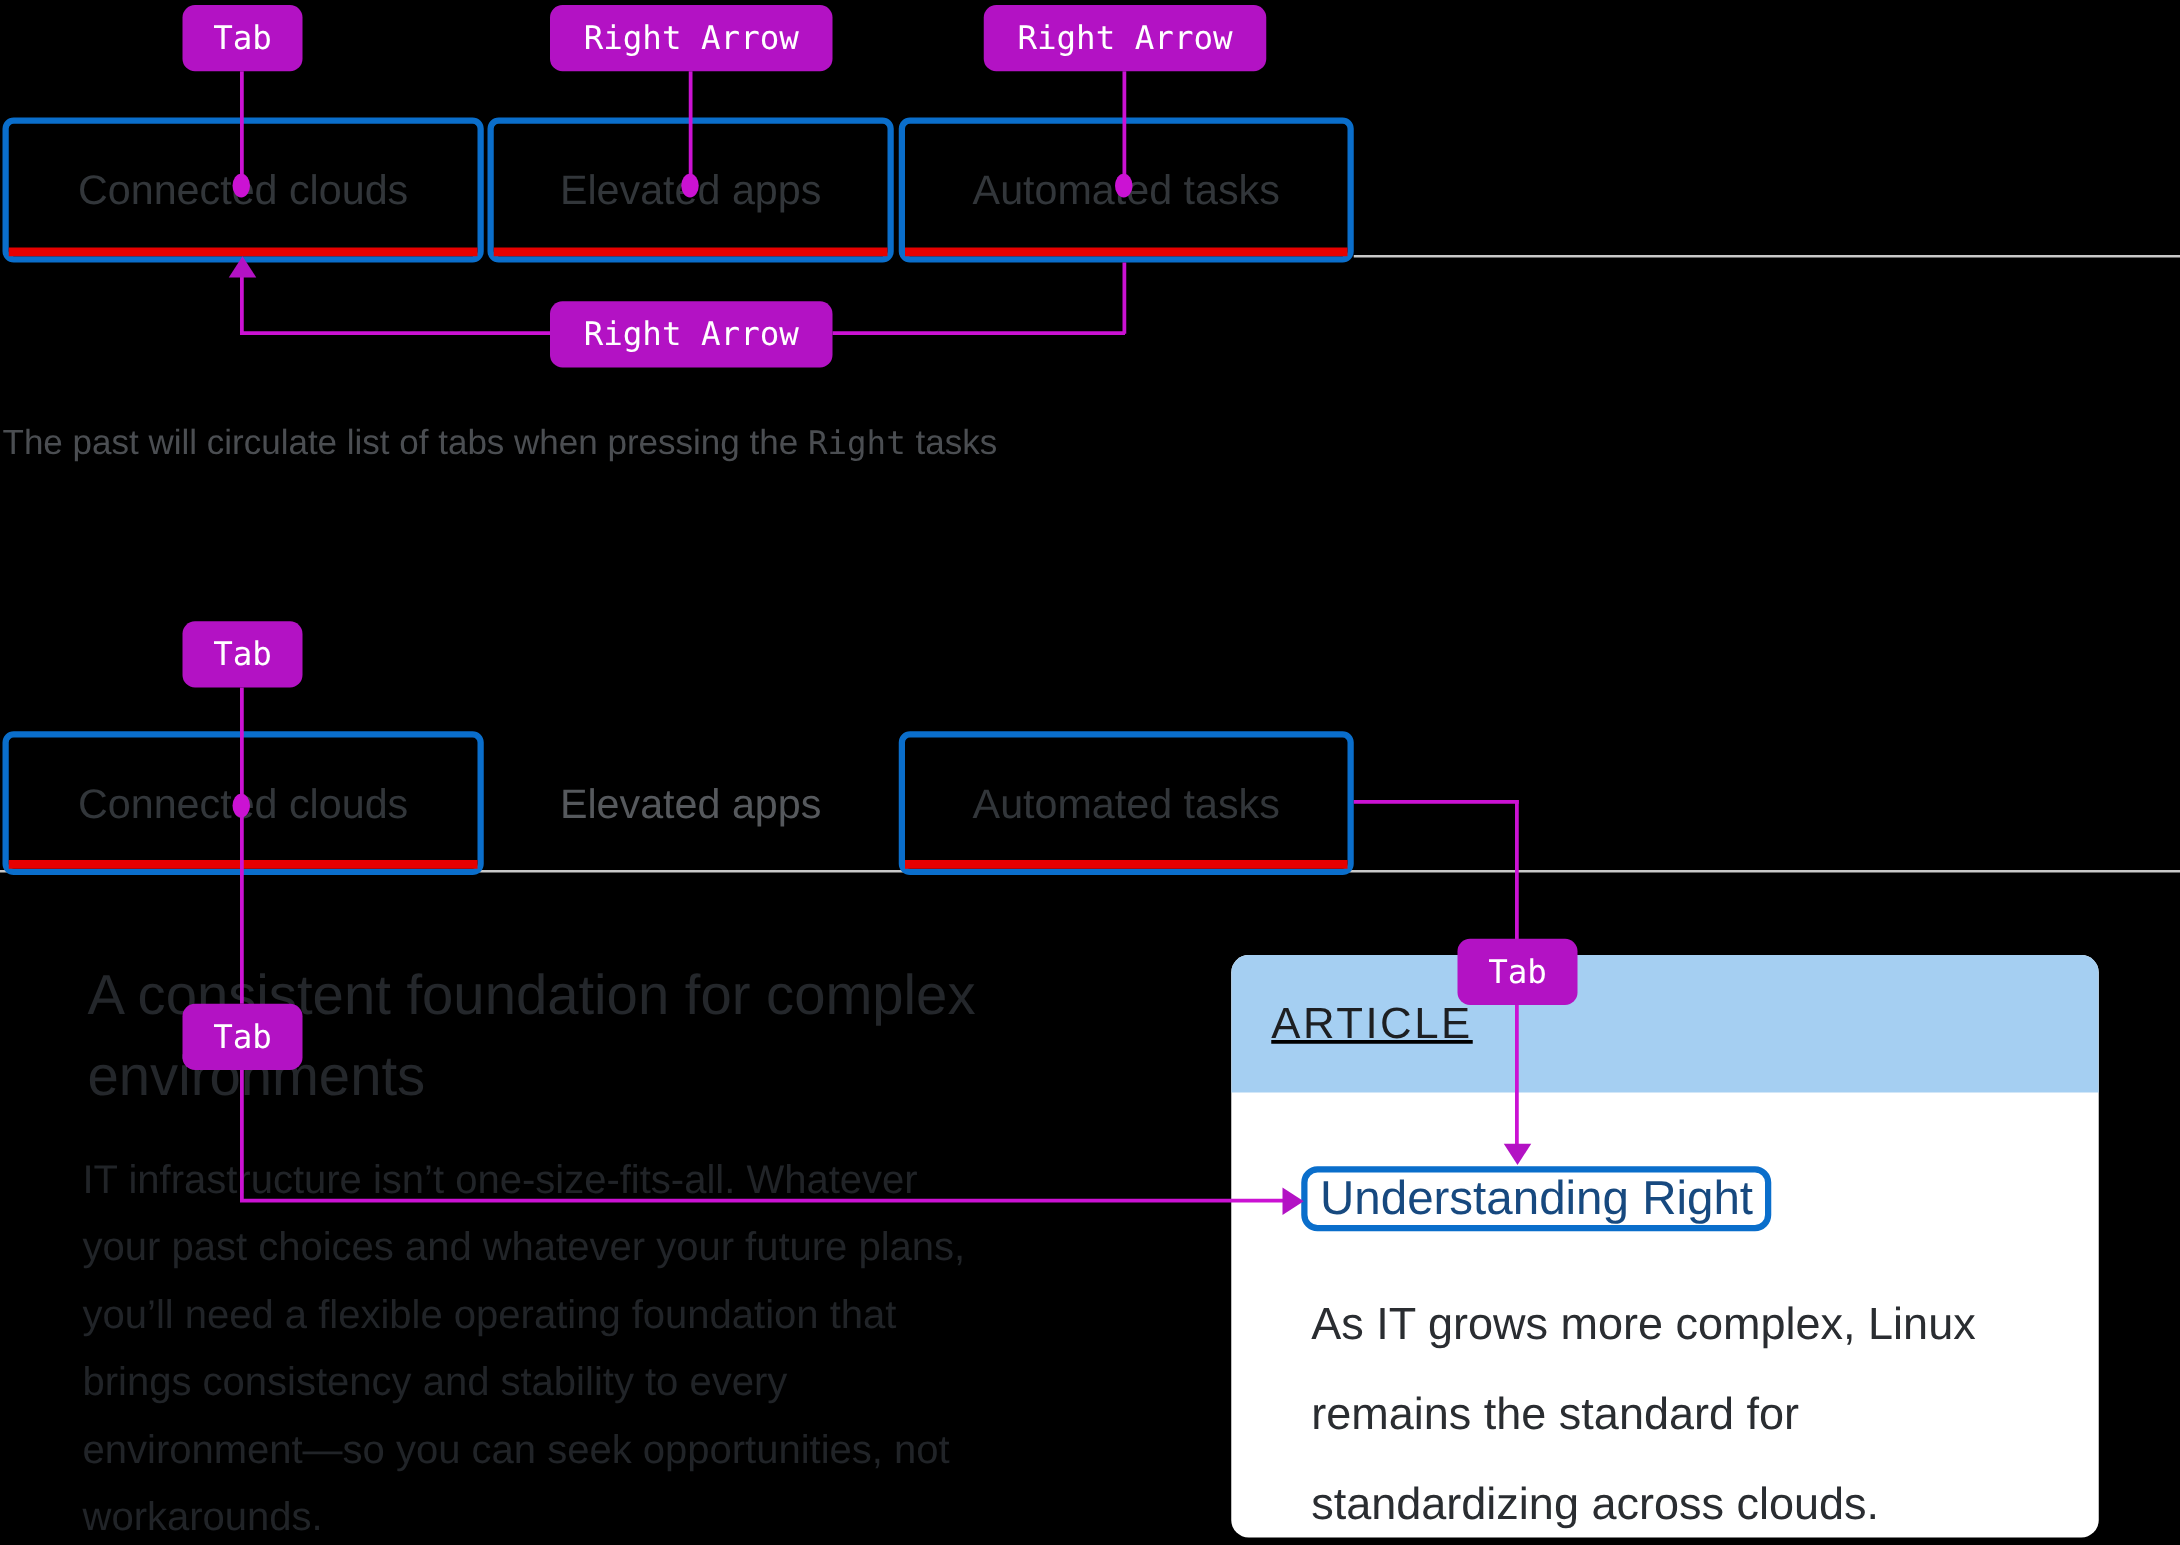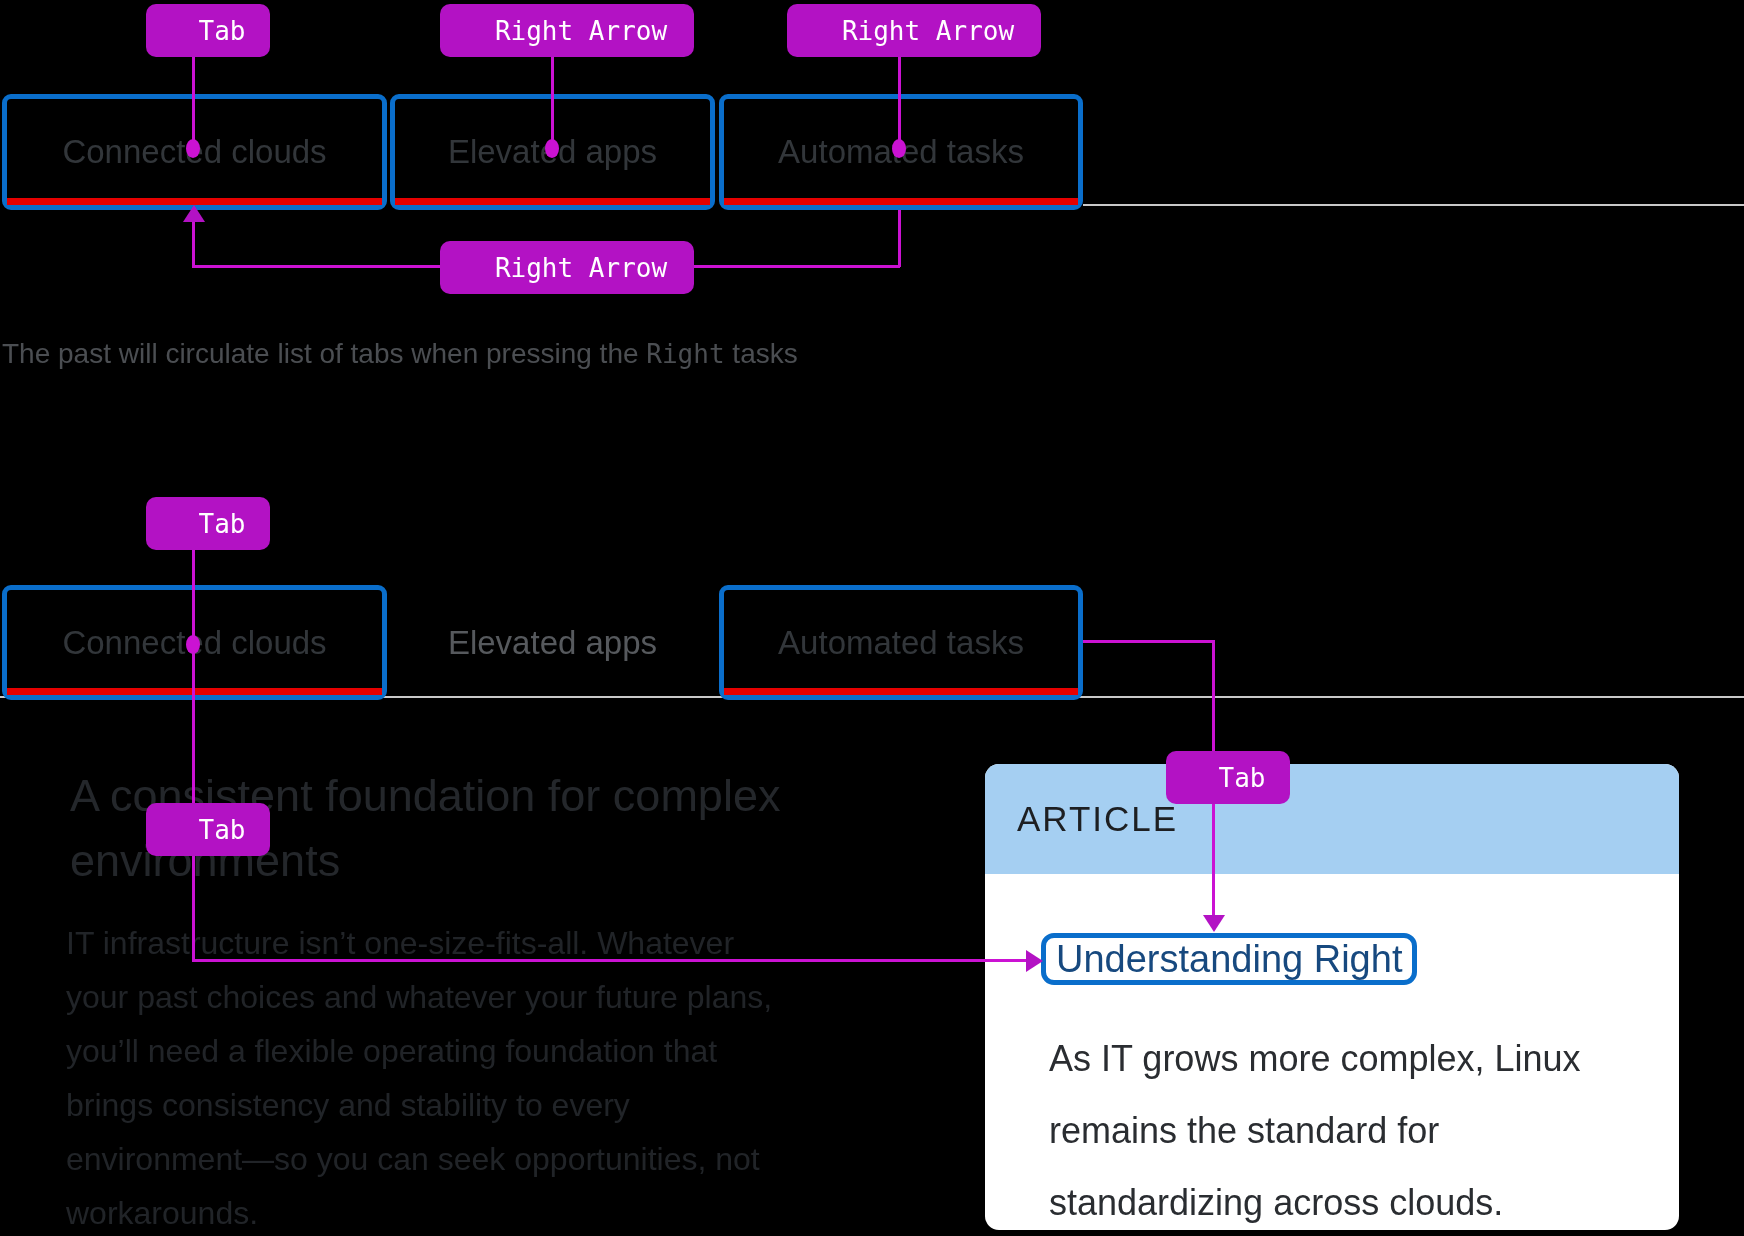--- a/index.html
+++ b/index.html
@@ -2,21 +2,21 @@
 <html><head>
 <meta charset="utf-8">
 <style>
   html,body{margin:0;padding:0;background:#000;}
   #stage{position:relative;width:1744px;height:1236px;background:#000;overflow:hidden;
          font-family:"Liberation Sans",sans-serif;}
 
   
   .key-label{position:absolute;background:#b312c4;color:#fff;border-radius:10px;
              font-family:"DejaVu Sans Mono",monospace;font-size:26px;
-             display:flex;align-items:center;justify-content:center;z-index:6;padding-left:28px;}
+             display:flex;align-items:center;justify-content:center;z-index:6;}
 
   
   .tab-box{position:absolute;border:5px solid #0a6ecb;border-radius:9px;box-sizing:border-box;
            display:flex;align-items:center;justify-content:center;z-index:2;background:#000;}
   .tab-box .tab-text{color:#32363a;font-size:33px;}
   .red-bar{position:absolute;left:0;right:0;bottom:0;height:7px;background:#e60000;}
   .tab-plain{position:absolute;display:flex;align-items:center;justify-content:center;z-index:2;}
   .tab-plain .tab-text{color:#56595d;font-size:33px;}
 
   
@@ -37,21 +37,21 @@
 
   .heading{position:absolute;left:70px;top:763px;color:#24272b;font-size:45px;font-weight:500;
            line-height:65px;white-space:pre-line;z-index:2;}
   .paragraph{position:absolute;left:66px;top:916px;color:#212428;font-size:32px;
              line-height:54px;white-space:pre-line;z-index:2;}
 
   
   .card{position:absolute;left:985px;top:764px;width:694px;height:466px;background:#fff;
         border-radius:14px;overflow:hidden;z-index:2;}
   .card-header{position:absolute;left:0;top:0;right:0;height:110px;background:#a5cff2;
-               display:flex;align-items:center;}
+               display:flex;align-items:center;text-decoration:underline;}
   .card-eyebrow{margin-left:32px;color:#1d1f22;font-size:35px;letter-spacing:2px;}
   .focus-ring{position:absolute;left:56px;top:169px;height:52px;border:5px solid #0a6ecb;
               border-radius:13px;box-sizing:border-box;display:flex;align-items:center;
               padding:0 10px;width:fit-content;}
   .link-text{color:#17497f;font-size:38px;font-weight:500;white-space:nowrap;}
   .card-body{position:absolute;left:64px;top:259px;color:#2a2d31;font-size:36px;
              line-height:72px;white-space:pre-line;}
 </style>
 </head>
 <body>

